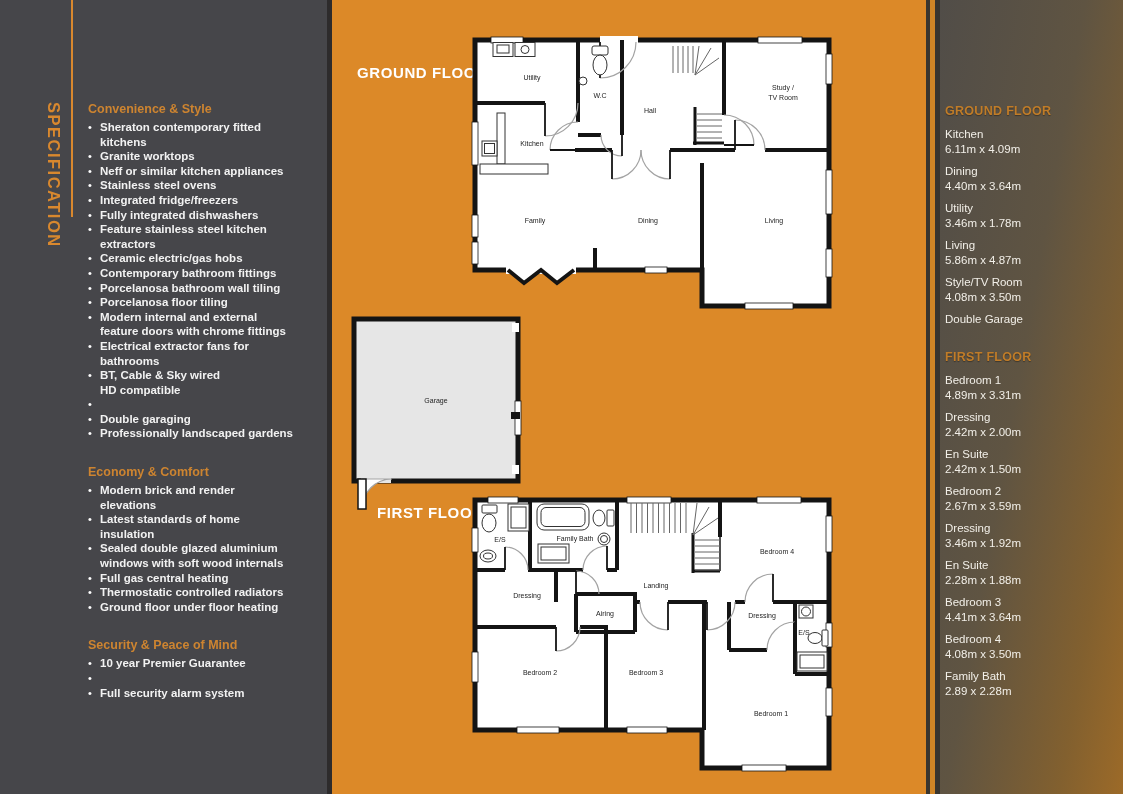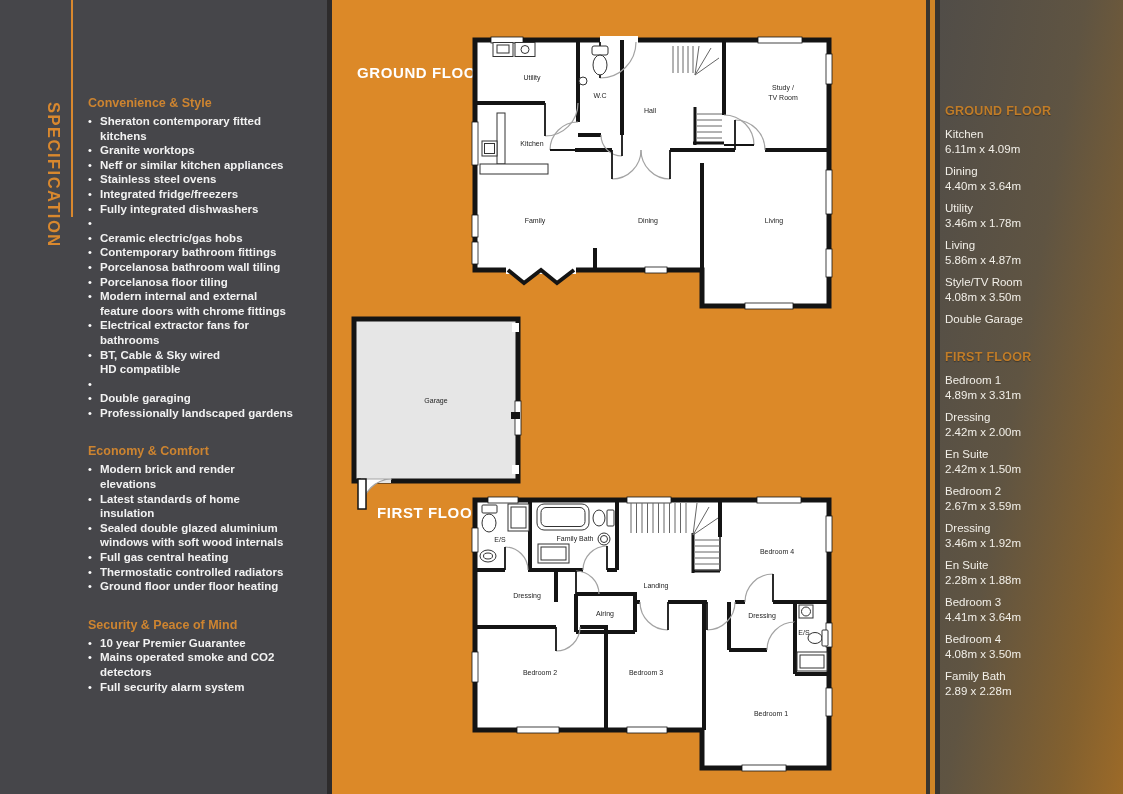--- a/index.html
+++ b/index.html
@@ -13,21 +13,21 @@
   .left-sidebar{
     position:absolute;left:0;top:0;width:327px;height:794px;
     background:#46464a;border-right:5px solid #2d2b2c;
   }
   .vertical-rule{position:absolute;left:71px;top:0;width:2px;height:217px;background:#d9882e;}
   .vertical-label{
     position:absolute;left:63px;top:102px;
     transform:rotate(90deg);transform-origin:0 0;
     color:#d9882e;font-size:16.5px;font-weight:bold;letter-spacing:1.5px;white-space:nowrap;
   }
-  .spec-content{position:absolute;left:88px;top:96px;width:226px;}
+  .spec-content{position:absolute;left:88px;top:102px;width:226px;}
   .spec-heading{color:#cd8430;font-size:12.5px;font-weight:bold;margin:0 0 4px 0;}
   .spec-section{margin:0 0 0 0;}
   .spec-section + .spec-section{margin-top:24px;}
   ul.spec-list{list-style:none;margin:0;padding:0;}
   ul.spec-list li{
     display:flex;color:#f2f2f2;font-size:11.5px;line-height:14.6px;
   }
   ul.spec-list .blt{flex:0 0 12px;color:#ffffff;font-size:11px;}
   ul.spec-list .itm{white-space:pre-line;font-weight:bold;}
   
@@ -85,20 +85,22 @@
           <li>
             <span class="blt">•</span>
             <span class="itm">Integrated fridge/freezers</span>
           </li>
           <li>
             <span class="blt">•</span>
             <span class="itm">Fully integrated dishwashers</span>
           </li>
           <li>
             <span class="blt">•</span>
+            <span class="itm">Feature stainless steel kitchen
+extractors</span>
           </li>
           <li>
             <span class="blt">•</span>
             <span class="itm">Ceramic electric/gas hobs</span>
           </li>
           <li>
             <span class="blt">•</span>
             <span class="itm">Contemporary bathroom fittings</span>
           </li>
           <li>
@@ -171,22 +173,20 @@
     </div>
     <div class="spec-section">
       <h3 class="spec-heading">Security &amp; Peace of Mind</h3>
       <ul class="spec-list">
           <li>
             <span class="blt">•</span>
             <span class="itm">10 year Premier Guarantee</span>
           </li>
           <li>
             <span class="blt">•</span>
-            <span class="itm">Mains operated smoke and CO2
-detectors</span>
           </li>
           <li>
             <span class="blt">•</span>
             <span class="itm">Full security alarm system</span>
           </li>
         </ul>
     </div>
   </div>
 </div>
 

